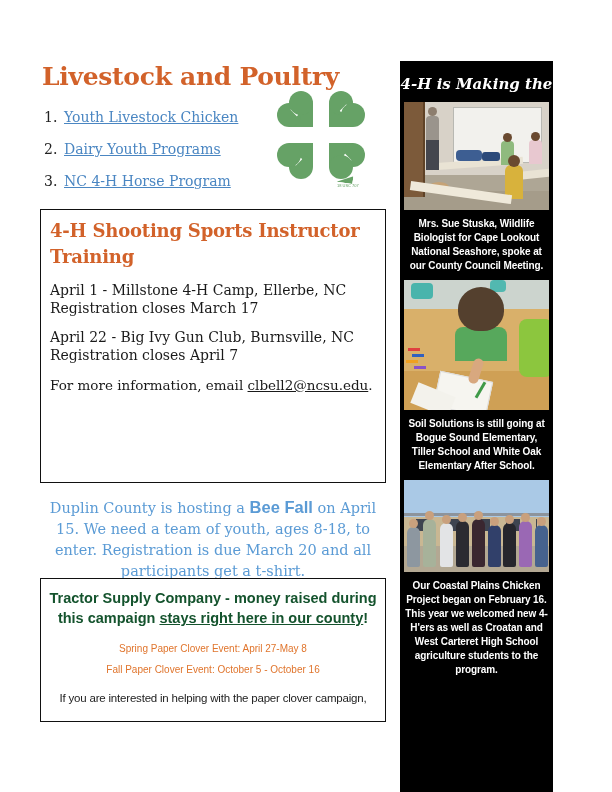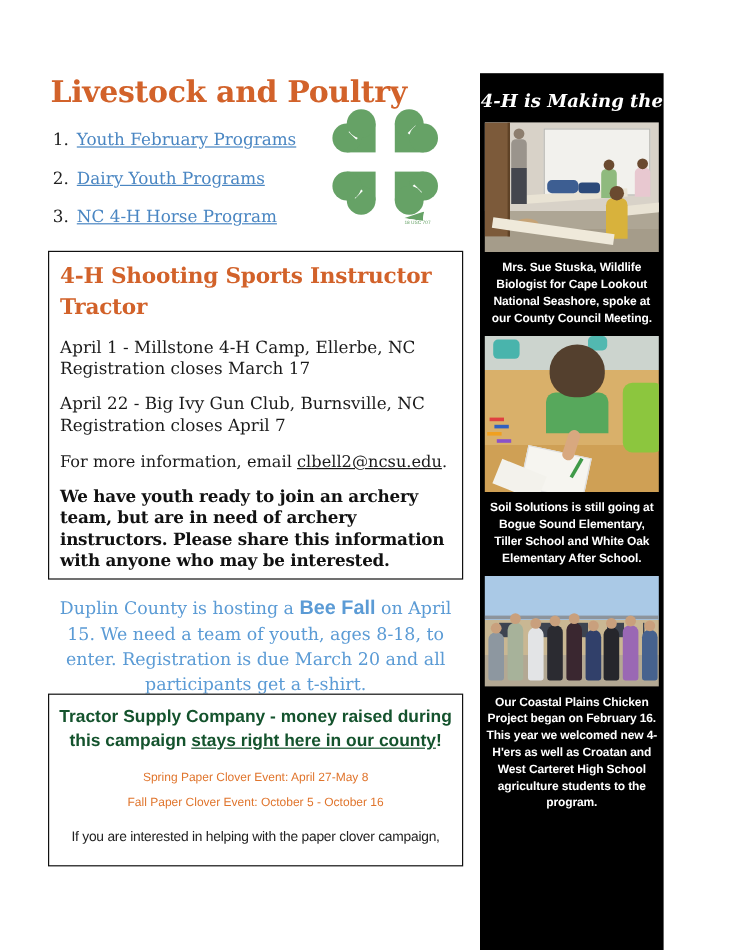--- a/index.html
+++ b/index.html
@@ -120,21 +120,21 @@
 </head>
 <body>
 
 <div class="page">
 
   <div class="main-heading">Livestock and Poultry</div>
 
   <div class="program-links">
     <div class="link-row">
       <span class="link-num">1.</span>
-      <a class="prog-link">Youth February Programs</a>
+      <a class="prog-link">Youth Livestock Chicken</a>
     </div>
     <div class="link-row">
       <span class="link-num">2.</span>
       <a class="prog-link">Dairy Youth Programs</a>
     </div>
     <div class="link-row">
       <span class="link-num">3.</span>
       <a class="prog-link">NC 4-H Horse Program</a>
     </div>
   </div>
@@ -152,34 +152,33 @@
     <div class="leaf leaf-bl">
         <span class="h">H</span>
       </div>
     <div class="stem"></div>
     <span class="usc">18 USC 707</span>
   </div>
 
   <div class="box box-shooting">
     <div class="box-title">
       <div>4-H Shooting Sports Instructor</div>
-      <div>Tractor</div>
+      <div>Training</div>
     </div>
     <div class="event">
       <div>April 1 - Millstone 4-H Camp, Ellerbe, NC</div>
       <div>Registration closes March 17</div>
     </div>
     <div class="event">
       <div>April 22 - Big Ivy Gun Club, Burnsville, NC</div>
       <div>Registration closes April 7</div>
     </div>
     <div class="info-line">
       <span>For more information, email </span><a class="email-link">clbell2@ncsu.edu</a><span>.</span>
     </div>
-    <div class="bold-note">We have youth ready to join an archery team, but are in need of archery instructors. Please share this information with anyone who may be interested.</div>
   </div>
 
   <div class="bee-bowl">
     <span>Duplin County is hosting a </span><strong>Bee Fall</strong><span> on April 15. We need a team of youth, ages 8-18, to enter. Registration is due March 20 and all participants get a t-shirt.</span>
   </div>
 
   <div class="box box-tractor">
     <div class="tractor-headline">
       <span>Tractor Supply Company - money raised during this campaign </span><span class="ul">stays right here in our county</span><span>!</span>
     </div>

